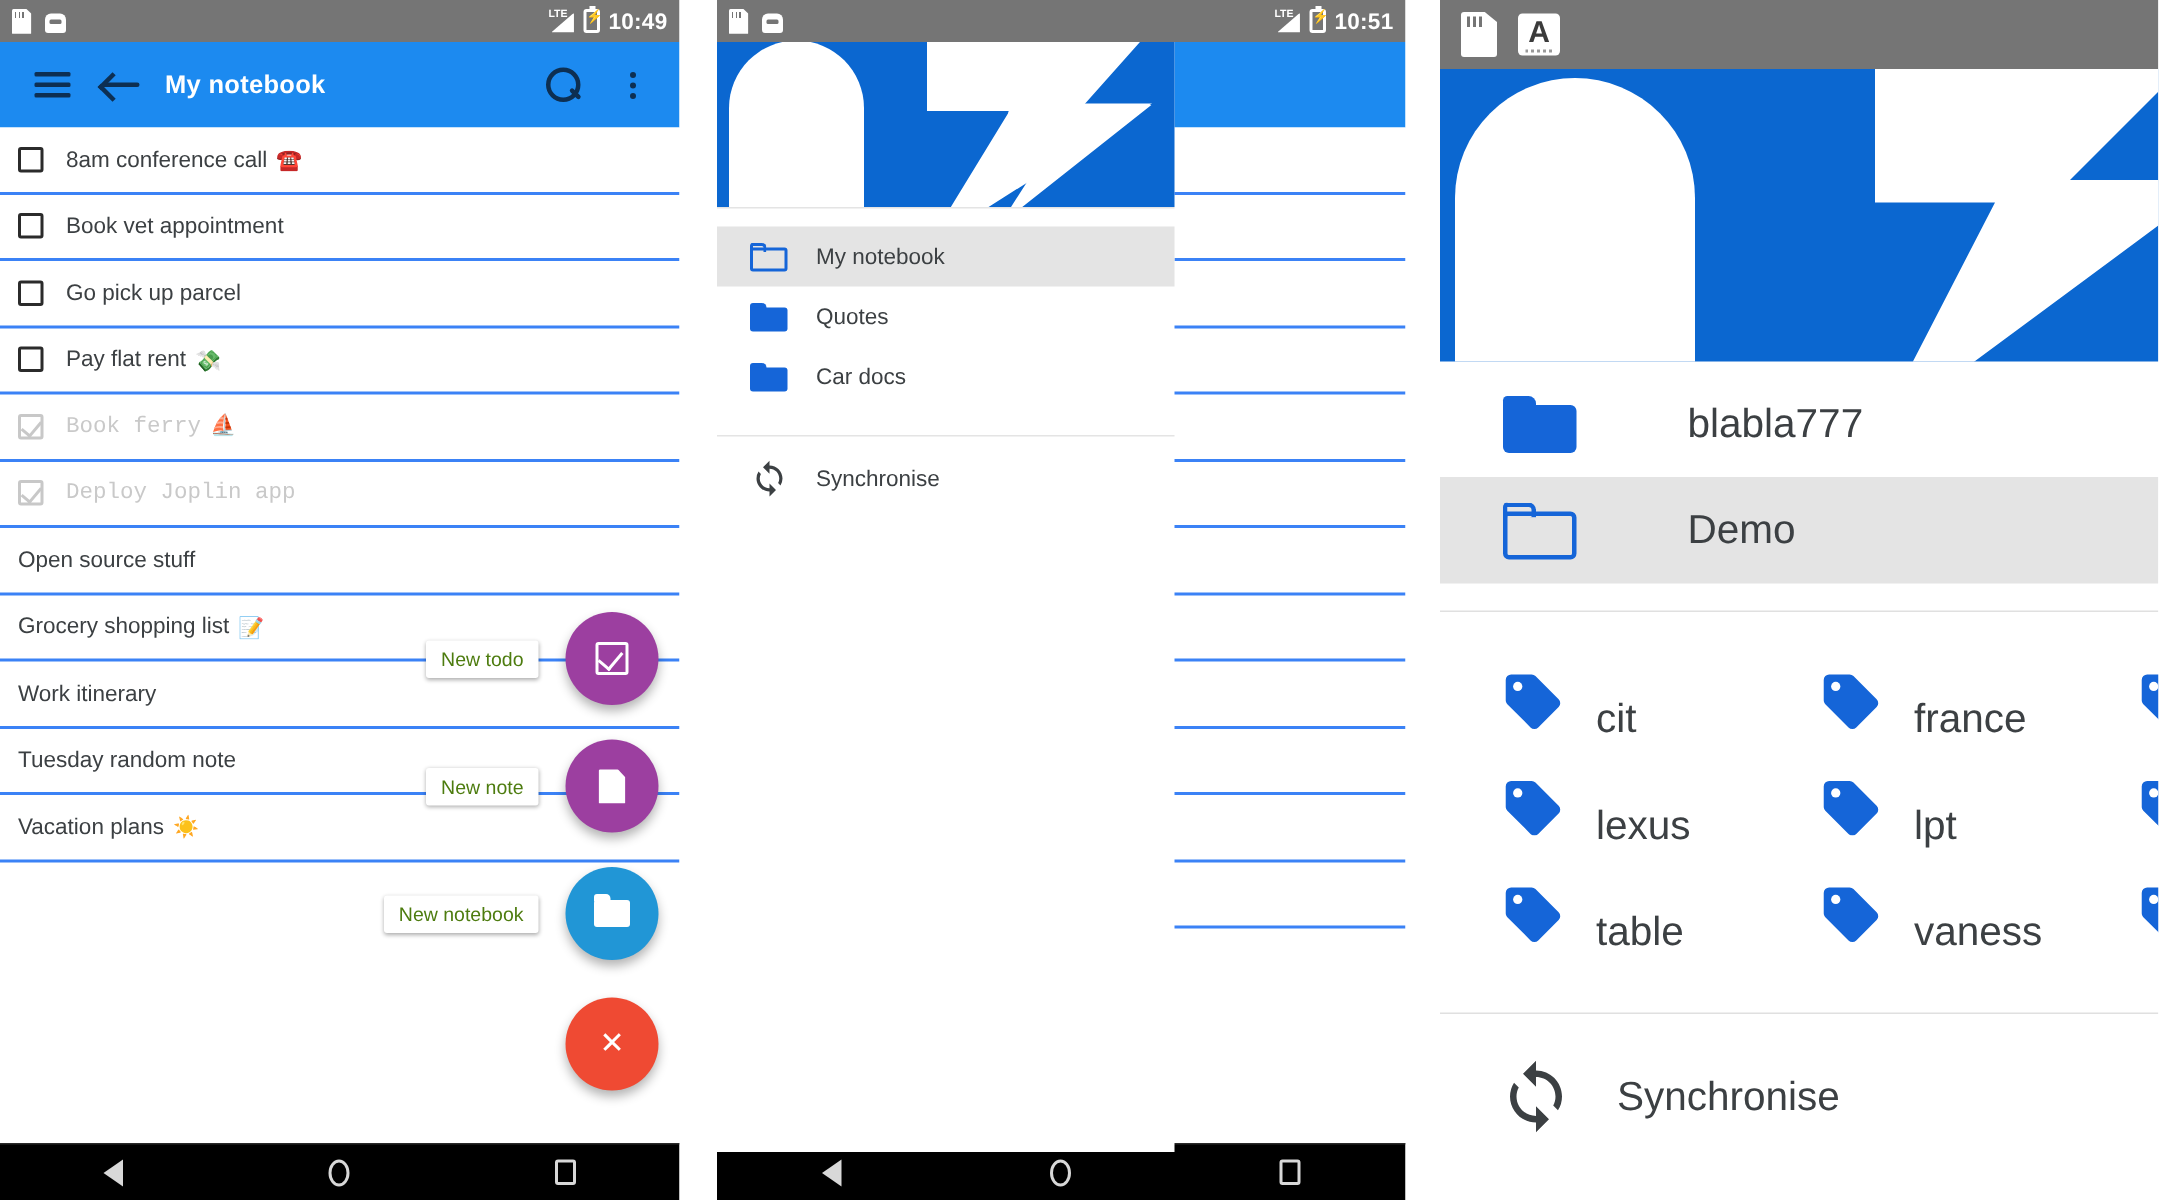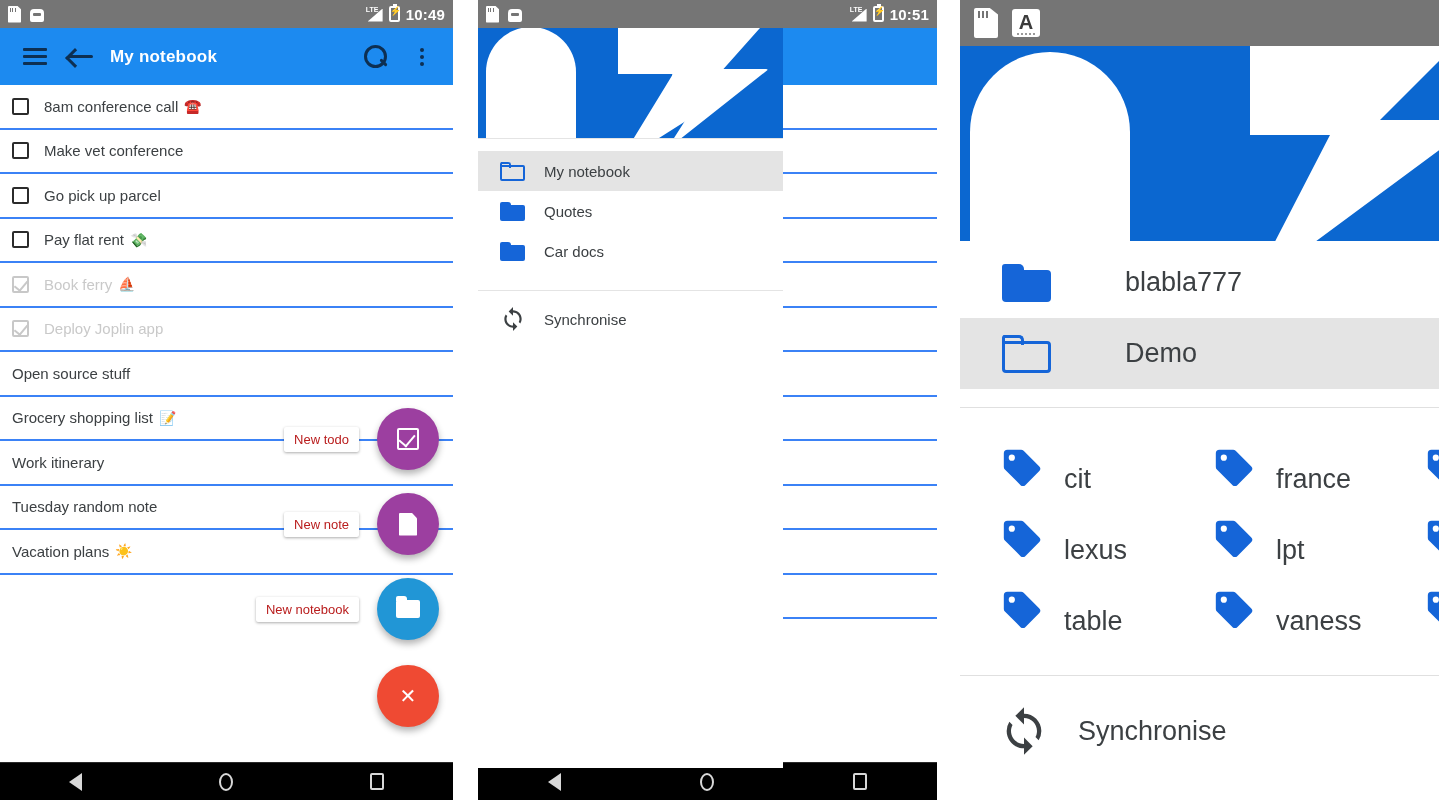--- a/index.html
+++ b/index.html
@@ -106,28 +106,28 @@
   .note-row.no-cb { padding-left: 12px; }
   .cb {
     width:17px; height:17px; border:2px solid #2b2b2b; border-radius:2px;
     margin-right: 15px; flex: 0 0 auto; position:relative;
   }
   .cb.checked { border-color:#c8c8c8; }
   .cb.checked::after {
     content:""; position:absolute; left:3px; top:0px; width:6px; height:11px;
     border-right:2px solid #c8c8c8; border-bottom:2px solid #c8c8c8; transform: rotate(40deg);
   }
-  .note-row.done { color:#c9c9c9; }
+  .note-row.done { color:#c9c9c9;font-family:Liberation Mono, monospace; }
   .emoji { margin-left: 6px; font-size: 14px; }
 
   
   .fab-area { position:absolute; right: 0; bottom: 0; width: 100%; height: 100%; pointer-events:none; }
   .fab-wrap { position:absolute; display:flex; align-items:center; pointer-events:auto; }
   .fab-label {
-    background:#fff; color:#b91c1c; font-size:13px; padding:5px 10px;
+    background:#fff; color:#4d7c0f; font-size:13px; padding:5px 10px;
     border-radius:2px; box-shadow: 0 1px 3px rgba(0,0,0,.33); margin-right:18px; white-space:nowrap;
   }
   .fab {
     width: 62px; height: 62px; border-radius:50%;
     display:flex; align-items:center; justify-content:center;
     box-shadow: 0 4px 7px rgba(0,0,0,.3);
   }
   .fab.todo { background:#9C3FA0; }
   .fab.note { background:#9C3FA0; }
   .fab.book { background:#2196D6; }
@@ -261,21 +261,21 @@
     </div>
 
     <div class="notelist" id="p1-list">
         <div class="note-row">
           <span class="cb"></span>
           <span>8am conference call</span>
           <span class="emoji">☎️</span>
         </div>
         <div class="note-row">
           <span class="cb"></span>
-          <span>Make vet conference</span>
+          <span>Book vet appointment</span>
         </div>
         <div class="note-row">
           <span class="cb"></span>
           <span>Go pick up parcel</span>
         </div>
         <div class="note-row">
           <span class="cb"></span>
           <span>Pay flat rent</span>
           <span class="emoji">💸</span>
         </div>

